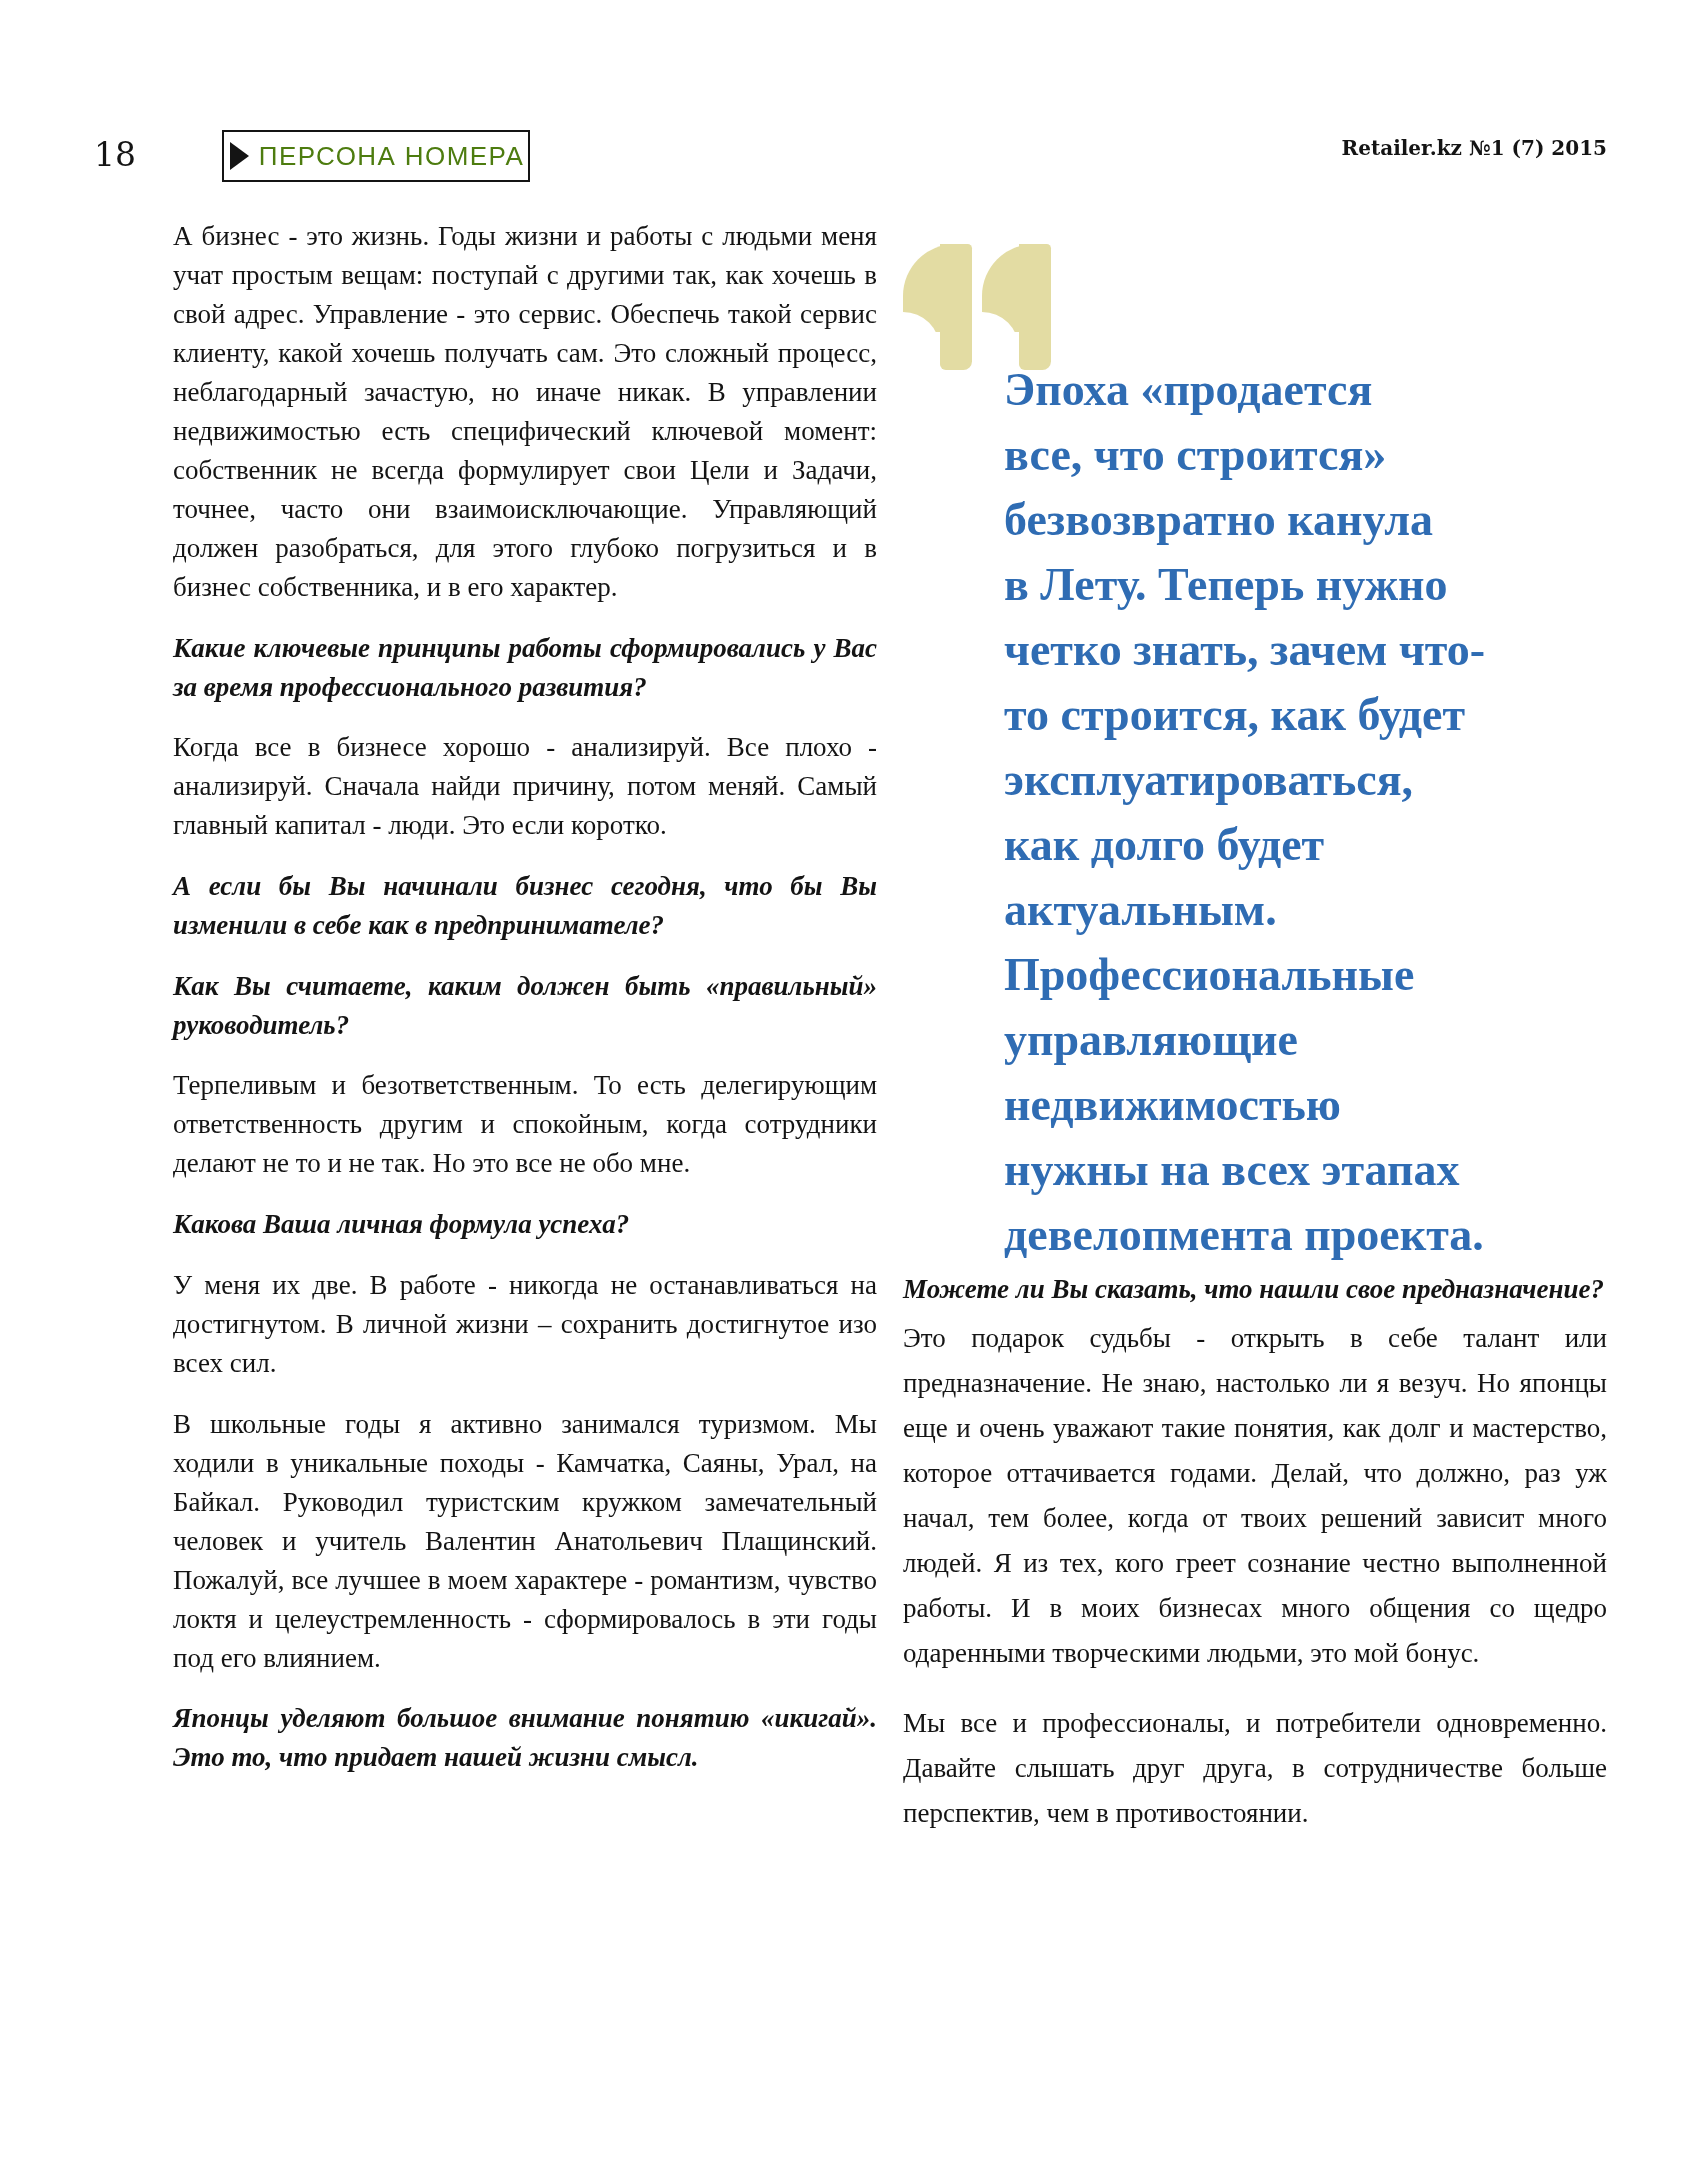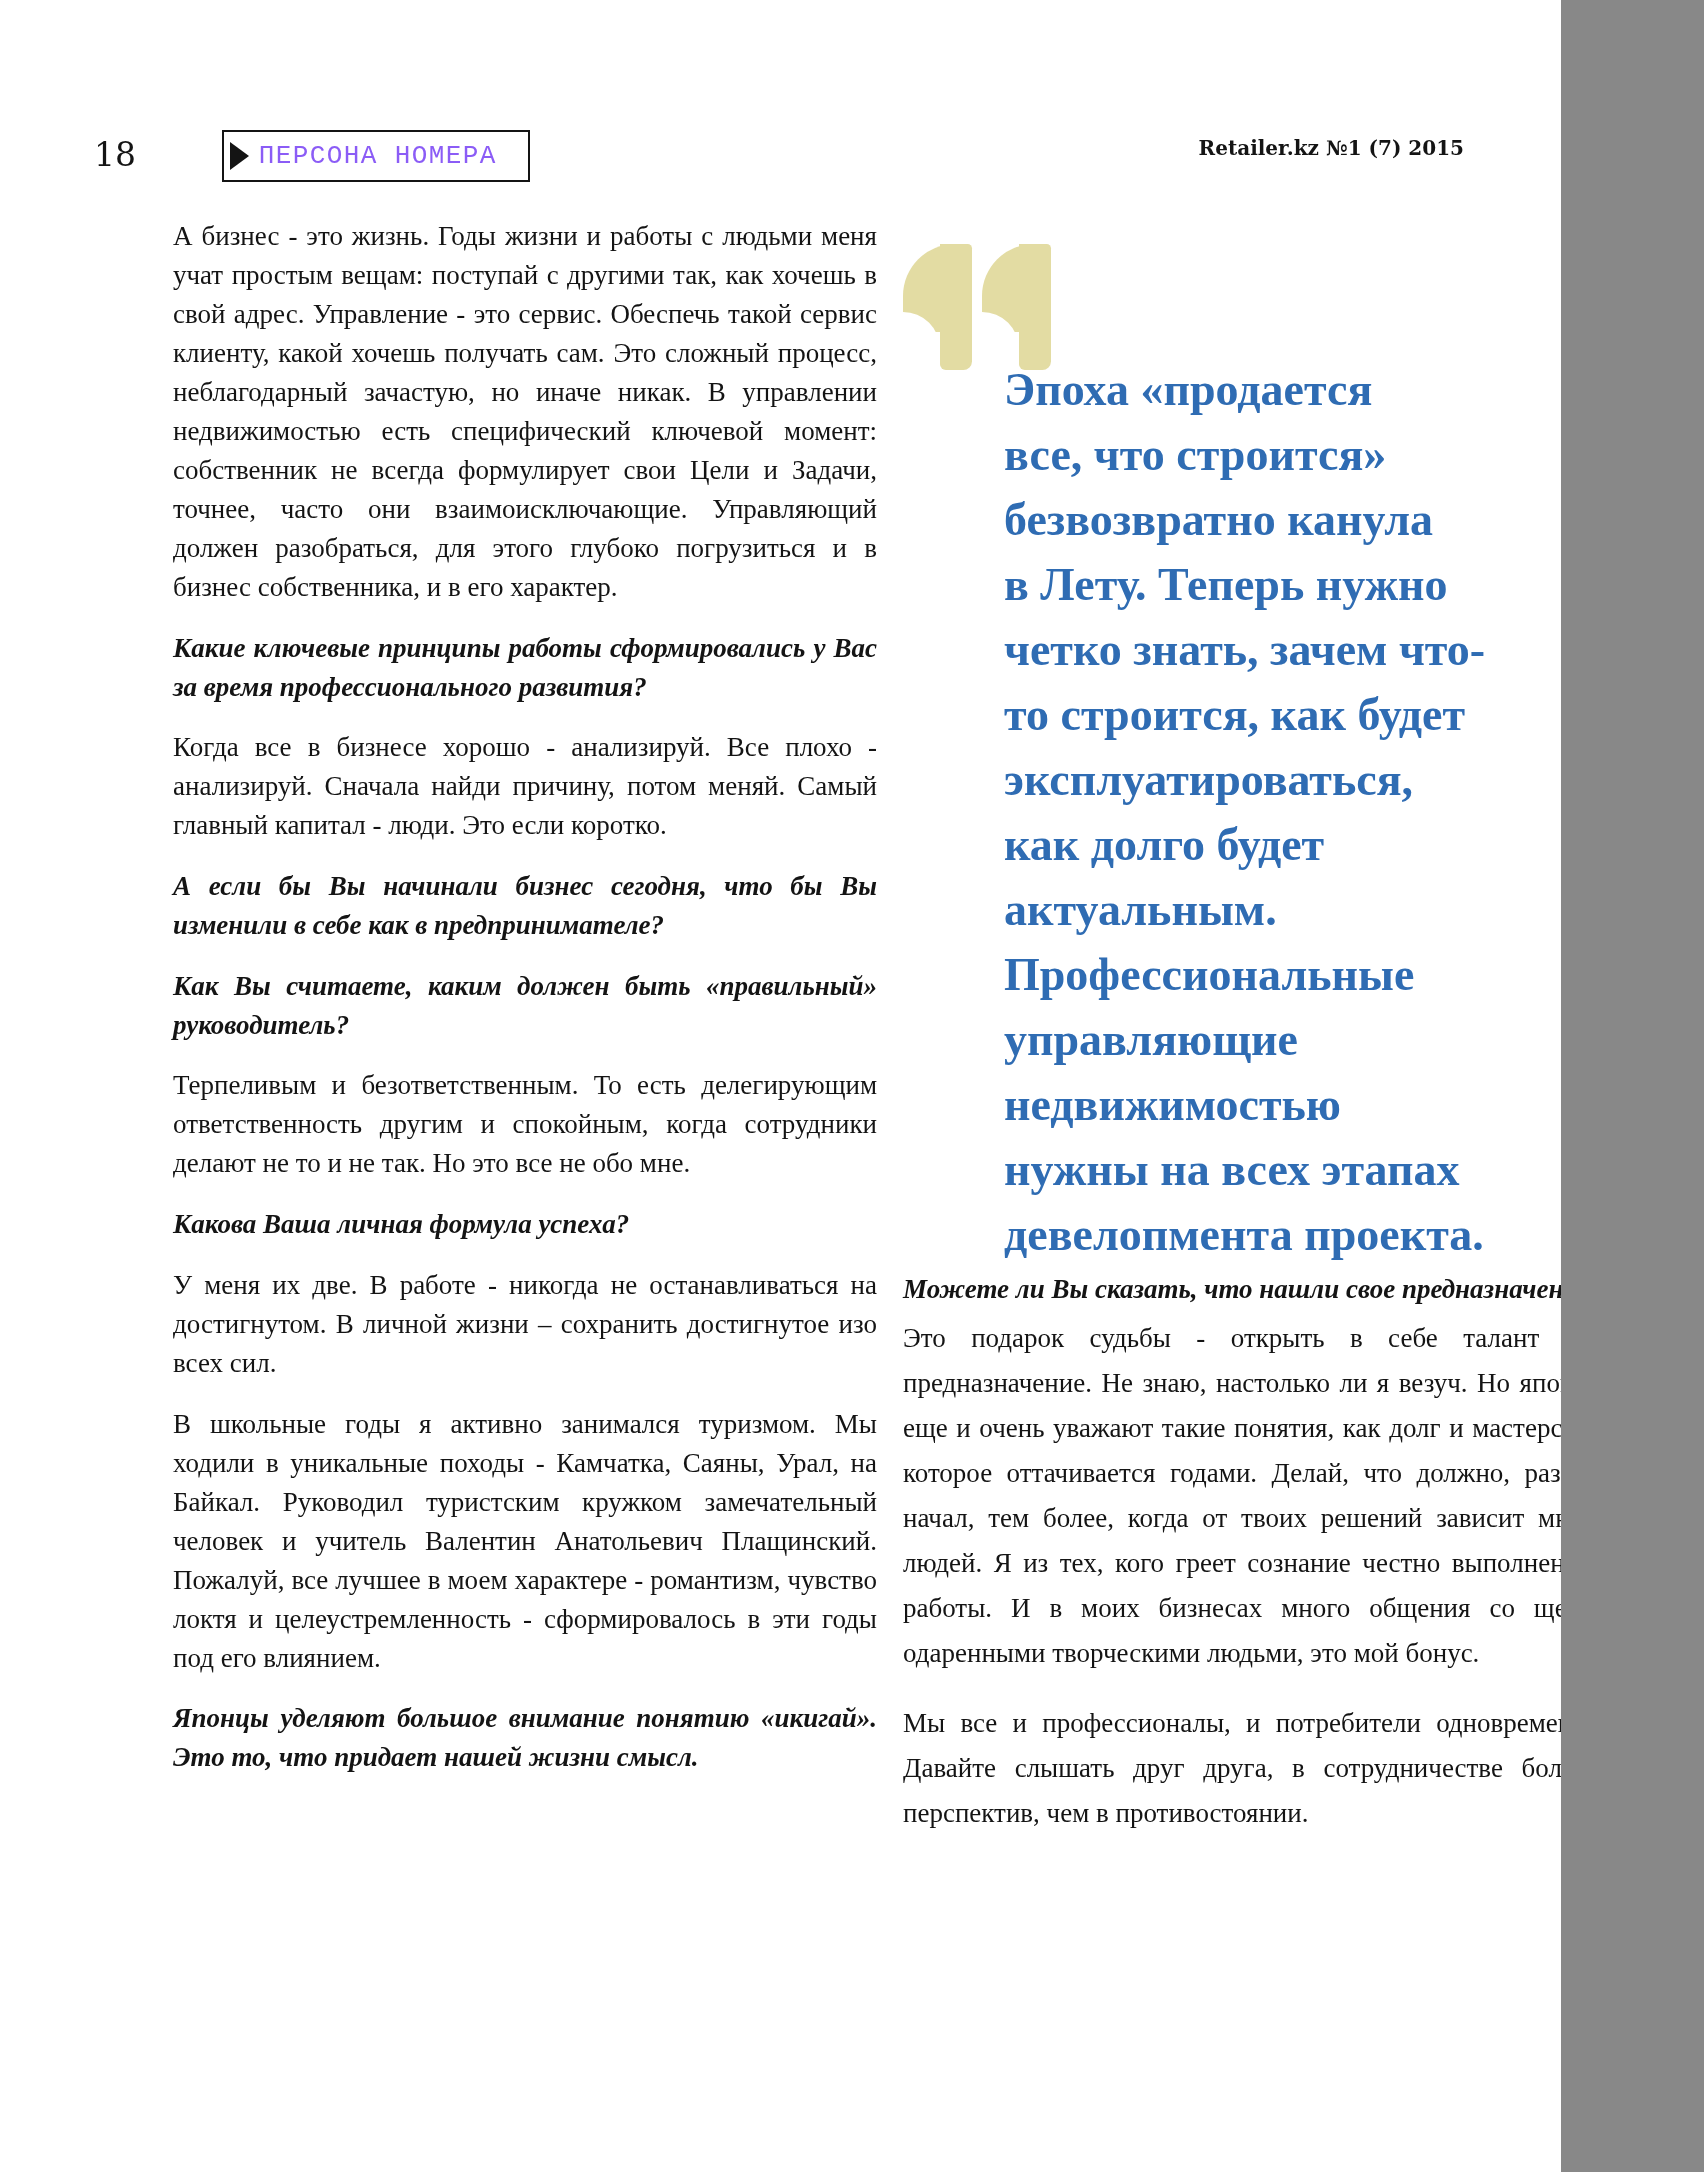--- a/index.html
+++ b/index.html
@@ -3,21 +3,21 @@
 <meta charset="utf-8">
 <style>
   :root{
     --ink:#141414;
     --blue:#2f6cb3;
     --beige:#e3dca3;
   }
   html,body{margin:0;padding:0;background:#888;}
   .page{
     position:relative;
-    width:1561px;height:2172px;
+    width:1704px;height:2172px;
     background:#ffffff;
     font-family:"Liberation Serif","DejaVu Serif",serif;
     color:var(--ink);
     overflow:hidden;
   }
 
   
   .page-num{
     position:absolute;left:94px;top:133px;
     font-size:33px;line-height:43px;
@@ -31,24 +31,24 @@
     display:flex;align-items:center;
     background:#fff;
   }
   .tri{
     width:0;height:0;margin-left:5.8px;
     border-left:19px solid #141414;
     border-top:14.4px solid transparent;
     border-bottom:14.4px solid transparent;
   }
   .section-label{
-    font-family:Liberation Mono, monospace;
+    font-family:Liberation Sans, sans-serif;
     font-size:26px;letter-spacing:1.4px;
     margin-left:10px;white-space:nowrap;
-    color:#8b5cf6;
+    color:#4d7c0f;
   }
   .issue{
     position:absolute;right:97px;top:136px;
     font-size:20px;font-weight:700;
     font-family:"DejaVu Serif","Liberation Serif",serif;
     white-space:nowrap;
   }
 
   
   .col-left{

